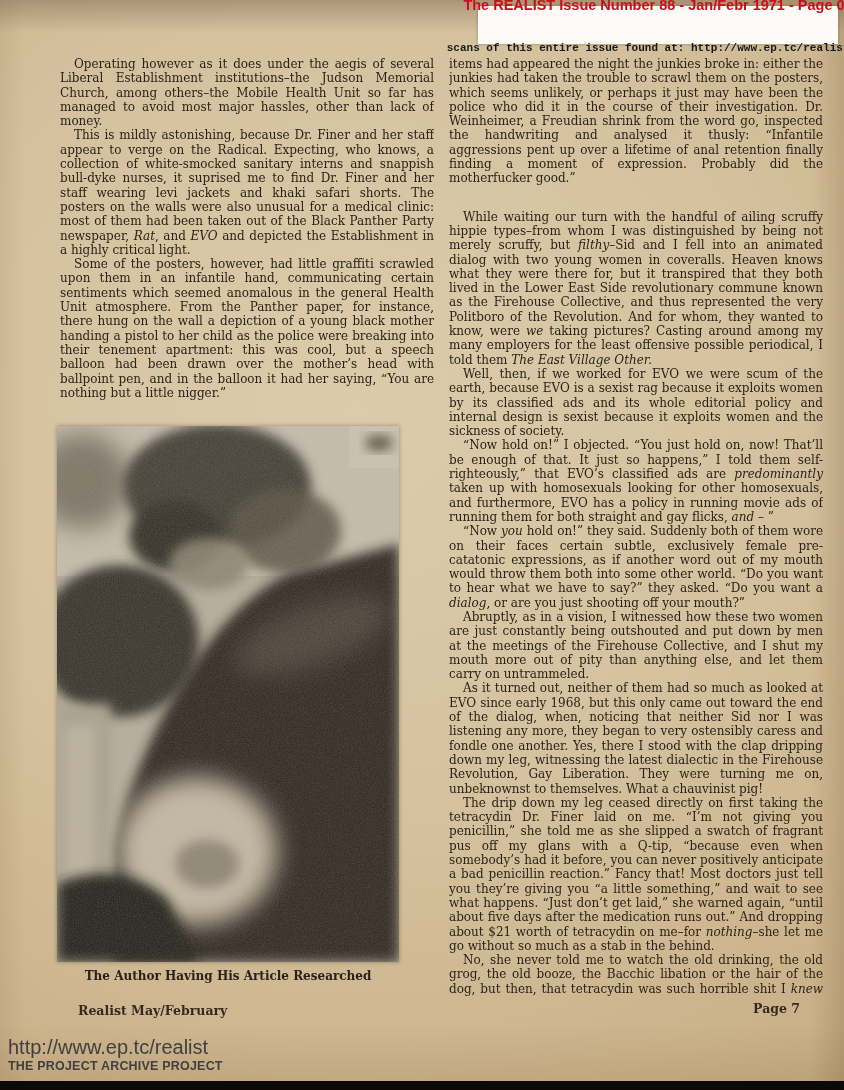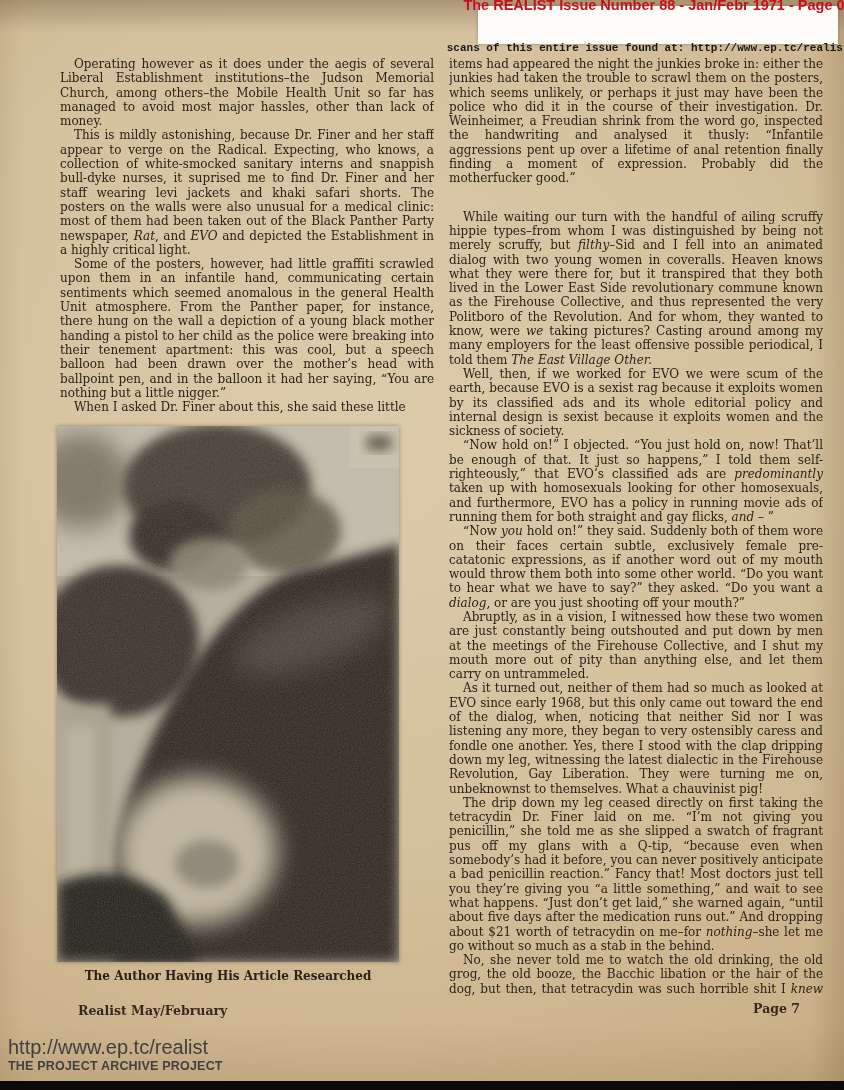--- a/index.html
+++ b/index.html
@@ -56,21 +56,20 @@
 
 <div class="header-box">
   <div class="header-title">The REALIST Issue Number 88 - Jan/Febr 1971 - Page 07</div>
   <div class="header-sub">scans of this entire issue found at: http://www.ep.tc/realist/88</div>
 </div>
 
 <div class="col col-left">
   <p class="para indent"><span>Operating however as it does under the aegis of several Liberal Establishment institutions–the Judson Memorial Church, among others–the Mobile Health Unit so far has managed to avoid most major hassles, other than lack of money.</span></p>
   <p class="para indent"><span>This is mildly astonishing, because Dr. Finer and her staff appear to verge on the Radical. Expecting, who knows, a collection of white-smocked sanitary interns and snappish bull-dyke nurses, it suprised me to find Dr. Finer and her staff wearing levi jackets and khaki safari shorts. The posters on the walls were also unusual for a medical clinic: most of them had been taken out of the Black Panther Party newspaper, </span><span class="it">Rat</span><span>, and </span><span class="it">EVO</span><span> and depicted the Establishment in a highly critical light.</span></p>
   <p class="para indent"><span>Some of the posters, however, had little graffiti scrawled upon them in an infantile hand, communicating certain sentiments which seemed anomalous in the general Health Unit atmosphere. From the Panther paper, for instance, there hung on the wall a depiction of a young black mother handing a pistol to her child as the police were breaking into their tenement apartment: this was cool, but a speech balloon had been drawn over the mother’s head with ballpoint pen, and in the balloon it had her saying, “You are nothing but a little nigger.”</span></p>
-  <p class="para indent"><span>When I asked Dr. Finer about this, she said these little</span></p>
 </div>
 
 <div class="col col-right">
   <p class="para"><span>items had appeared the night the junkies broke in: either the junkies had taken the trouble to scrawl them on the posters, which seems unlikely, or perhaps it just may have been the police who did it in the course of their investigation. Dr. Weinheimer, a Freudian shrink from the word go, inspected the handwriting and analysed it thusly: “Infantile aggressions pent up over a lifetime of anal retention finally finding a moment of expression. Probably did the motherfucker good.”</span></p>
   <p class="para indent gap"><span>While waiting our turn with the handful of ailing scruffy hippie types–from whom I was distinguished by being not merely scruffy, but </span><span class="it">filthy</span><span>–Sid and I fell into an animated dialog with two young women in coveralls. Heaven knows what they were there for, but it transpired that they both lived in the Lower East Side revolutionary commune known as the Firehouse Collective, and thus represented the very Politboro of the Revolution. And for whom, they wanted to know, were </span><span class="it">we</span><span> taking pictures? Casting around among my many employers for the least offensive possible periodical, I told them </span><span class="it">The East Village Other.</span></p>
   <p class="para indent"><span>Well, then, if we worked for EVO we were scum of the earth, because EVO is a sexist rag because it exploits women by its classified ads and its whole editorial policy and internal design is sexist because it exploits women and the sickness of society.</span></p>
   <p class="para indent"><span>“Now hold on!” I objected. “You just hold on, now! That’ll be enough of that. It just so happens,” I told them self-righteously,” that EVO’s classified ads are </span><span class="it">predominantly</span><span> taken up with homosexuals looking for other homosexuals, and furthermore, EVO has a policy in running movie ads of running them for both straight and gay flicks, </span><span class="it">and</span><span> – ”</span></p>
   <p class="para indent"><span>“Now </span><span class="it">you</span><span> hold on!” they said. Suddenly both of them wore on their faces certain subtle, exclusively female pre-catatonic expressions, as if another word out of my mouth would throw them both into some other world. “Do you want to hear what we have to say?” they asked. “Do you want a </span><span class="it">dialog</span><span>, or are you just shooting off your mouth?”</span></p>
   <p class="para indent"><span>Abruptly, as in a vision, I witnessed how these two women are just constantly being outshouted and put down by men at the meetings of the Firehouse Collective, and I shut my mouth more out of pity than anything else, and let them carry on untrammeled.</span></p>
   <p class="para indent"><span>As it turned out, neither of them had so much as looked at EVO since early 1968, but this only came out toward the end of the dialog, when, noticing that neither Sid nor I was listening any more, they began to very ostensibly caress and fondle one another. Yes, there I stood with the clap dripping down my leg, witnessing the latest dialectic in the Firehouse Revolution, Gay Liberation. They were turning me on, unbeknownst to themselves. What a chauvinist pig!</span></p>

